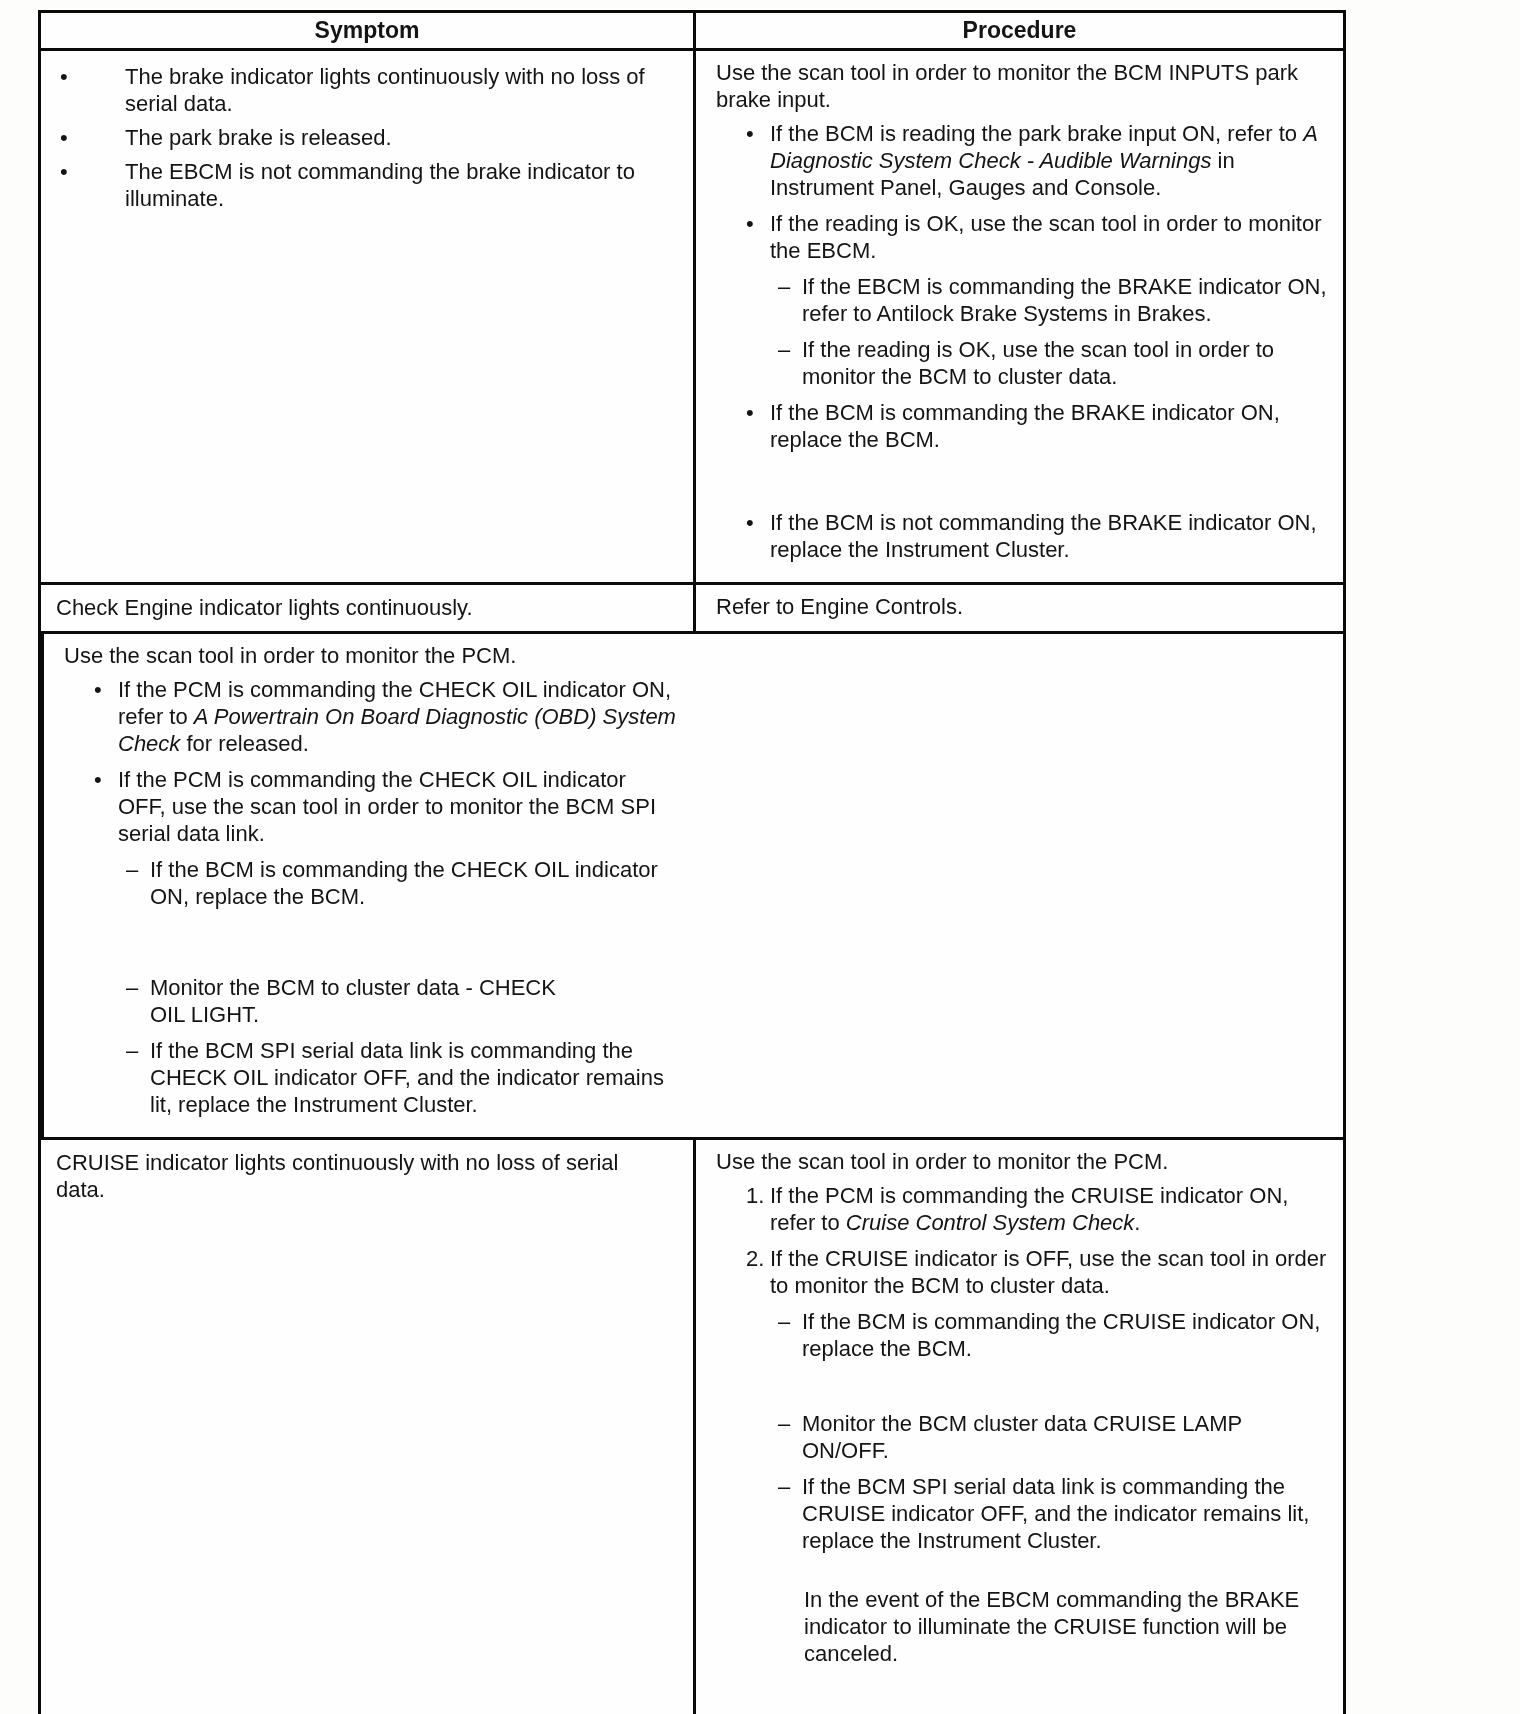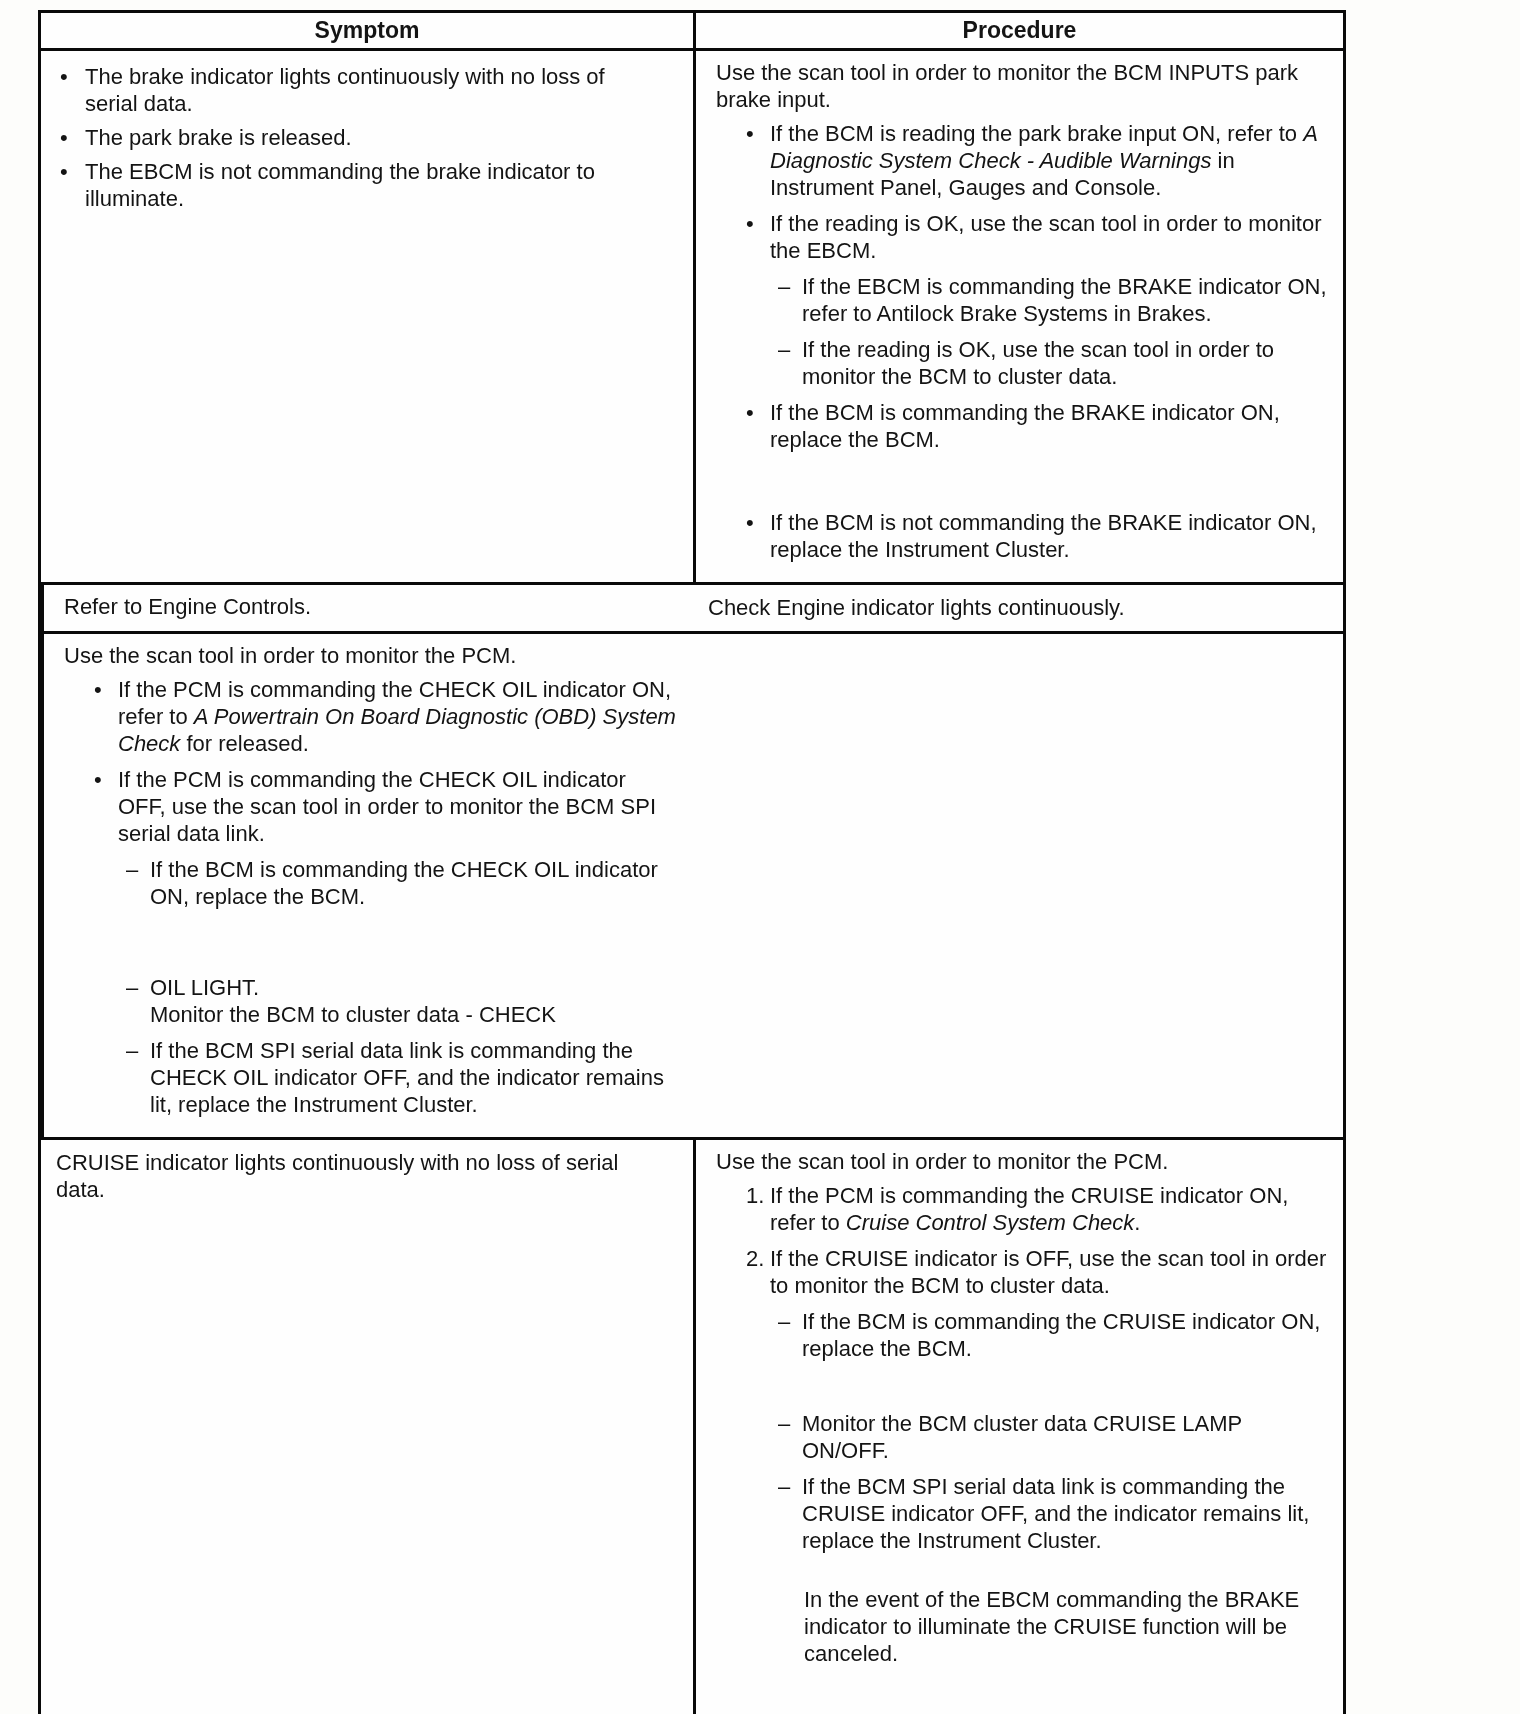--- a/index.html
+++ b/index.html
@@ -47,21 +47,21 @@
     padding: 4px 6px;
     min-height: 30px;
   }
   .r1 .cell { min-height: 489px; }
   .r2 .cell { min-height: 38px; }
   .r3 .cell { min-height: 475px; }
   .r4 .cell { min-height: 652px; }
 
   .itm { display: flex; margin: 3px 0 7px 4px; }
   .itm .mk { flex: 0 0 25px; }
-  .itm .bt { flex: 1; }
+  .itm .bt { flex: 1; margin-left: 40px; }
 
   .blk { display: flex; margin-bottom: 9px; }
   .blk .mk { flex: 0 0 24px; }
   .blk .bt { flex: 1; }
   .lvl1 { padding-left: 30px; }
   .lvl2 { padding-left: 62px; }
   .intro { margin-bottom: 7px; }
   .gap48 { margin-top: 48px; }
   .gap56 { margin-top: 56px; }
   .gap64 { margin-top: 64px; }
@@ -126,48 +126,48 @@
           <span class="bt">If the BCM is commanding the BRAKE indicator ON, replace the BCM.</span>
         </div>
         <div class="blk lvl1 gap56">
           <span class="mk">•</span>
           <span class="bt">If the BCM is not commanding the BRAKE indicator ON, replace the Instrument Cluster.</span>
         </div>
       </div>
     </div>
 
     <div class="row r2">
-      <div class="cell proc-cell">
-        <div>Refer to Engine Controls.</div>
-      </div>
       <div class="cell sym-cell">
         <div>Check Engine indicator lights continuously.</div>
       </div>
+      <div class="cell proc-cell">
+        <div>Refer to Engine Controls.</div>
+      </div>
     </div>
 
     <div class="row r3">
       <div class="cell proc-cell">
         <div class="intro">Use the scan tool in order to monitor the PCM.</div>
         <div class="blk lvl1">
           <span class="mk">•</span>
           <span class="bt"><span>If the PCM is commanding the CHECK OIL indicator ON, refer to </span><span class="it">A Powertrain On Board Diagnostic (OBD) System Check</span><span> for released.</span></span>
         </div>
         <div class="blk lvl1">
           <span class="mk">•</span>
           <span class="bt">If the PCM is commanding the CHECK OIL indicator OFF, use the scan tool in order to monitor the BCM SPI serial data link.</span>
         </div>
         <div class="blk lvl2">
           <span class="mk">–</span>
           <span class="bt">If the BCM is commanding the CHECK OIL indicator ON, replace the BCM.</span>
         </div>
         <div class="blk lvl2 gap64">
           <span class="mk">–</span>
           <span class="bt">
+              <span class="line">Monitor the BCM to cluster data - CHECK</span>
               <span class="line">OIL LIGHT.</span>
-              <span class="line">Monitor the BCM to cluster data - CHECK</span>
             </span>
         </div>
         <div class="blk lvl2">
           <span class="mk">–</span>
           <span class="bt">If the BCM SPI serial data link is commanding the CHECK OIL indicator OFF, and the indicator remains lit, replace the Instrument Cluster.</span>
         </div>
       </div>
     </div>
 
     <div class="row r4">

